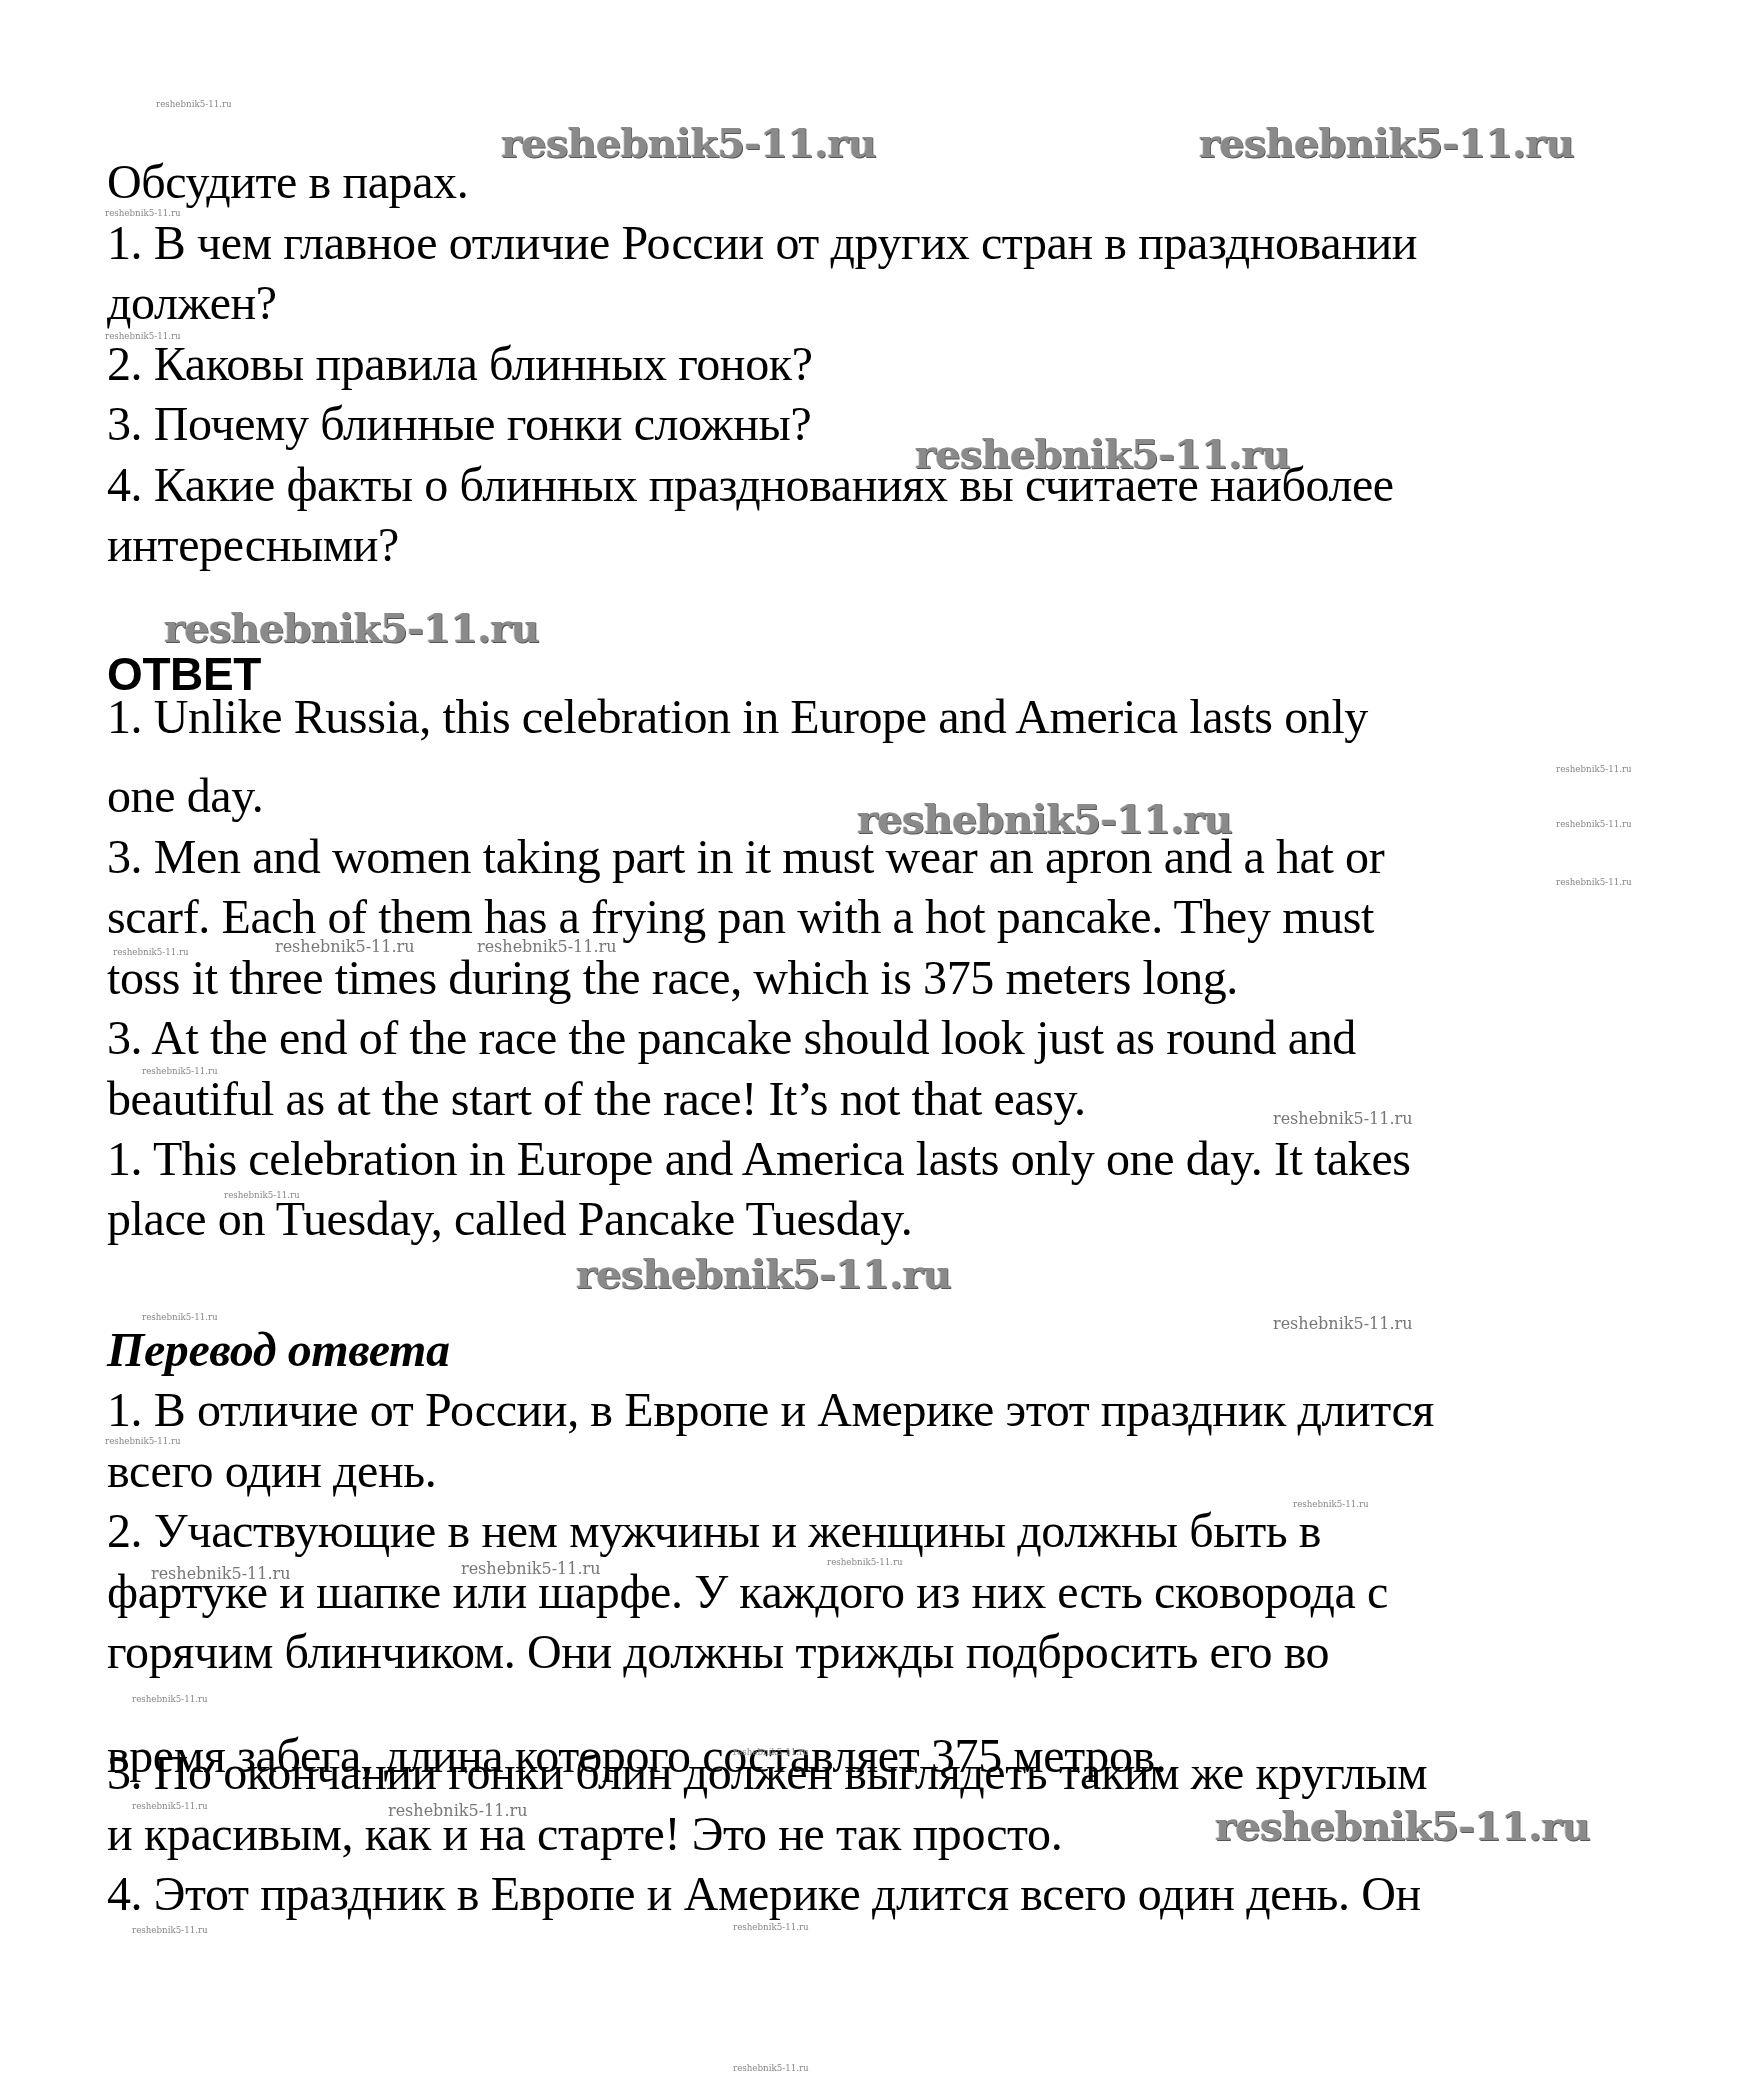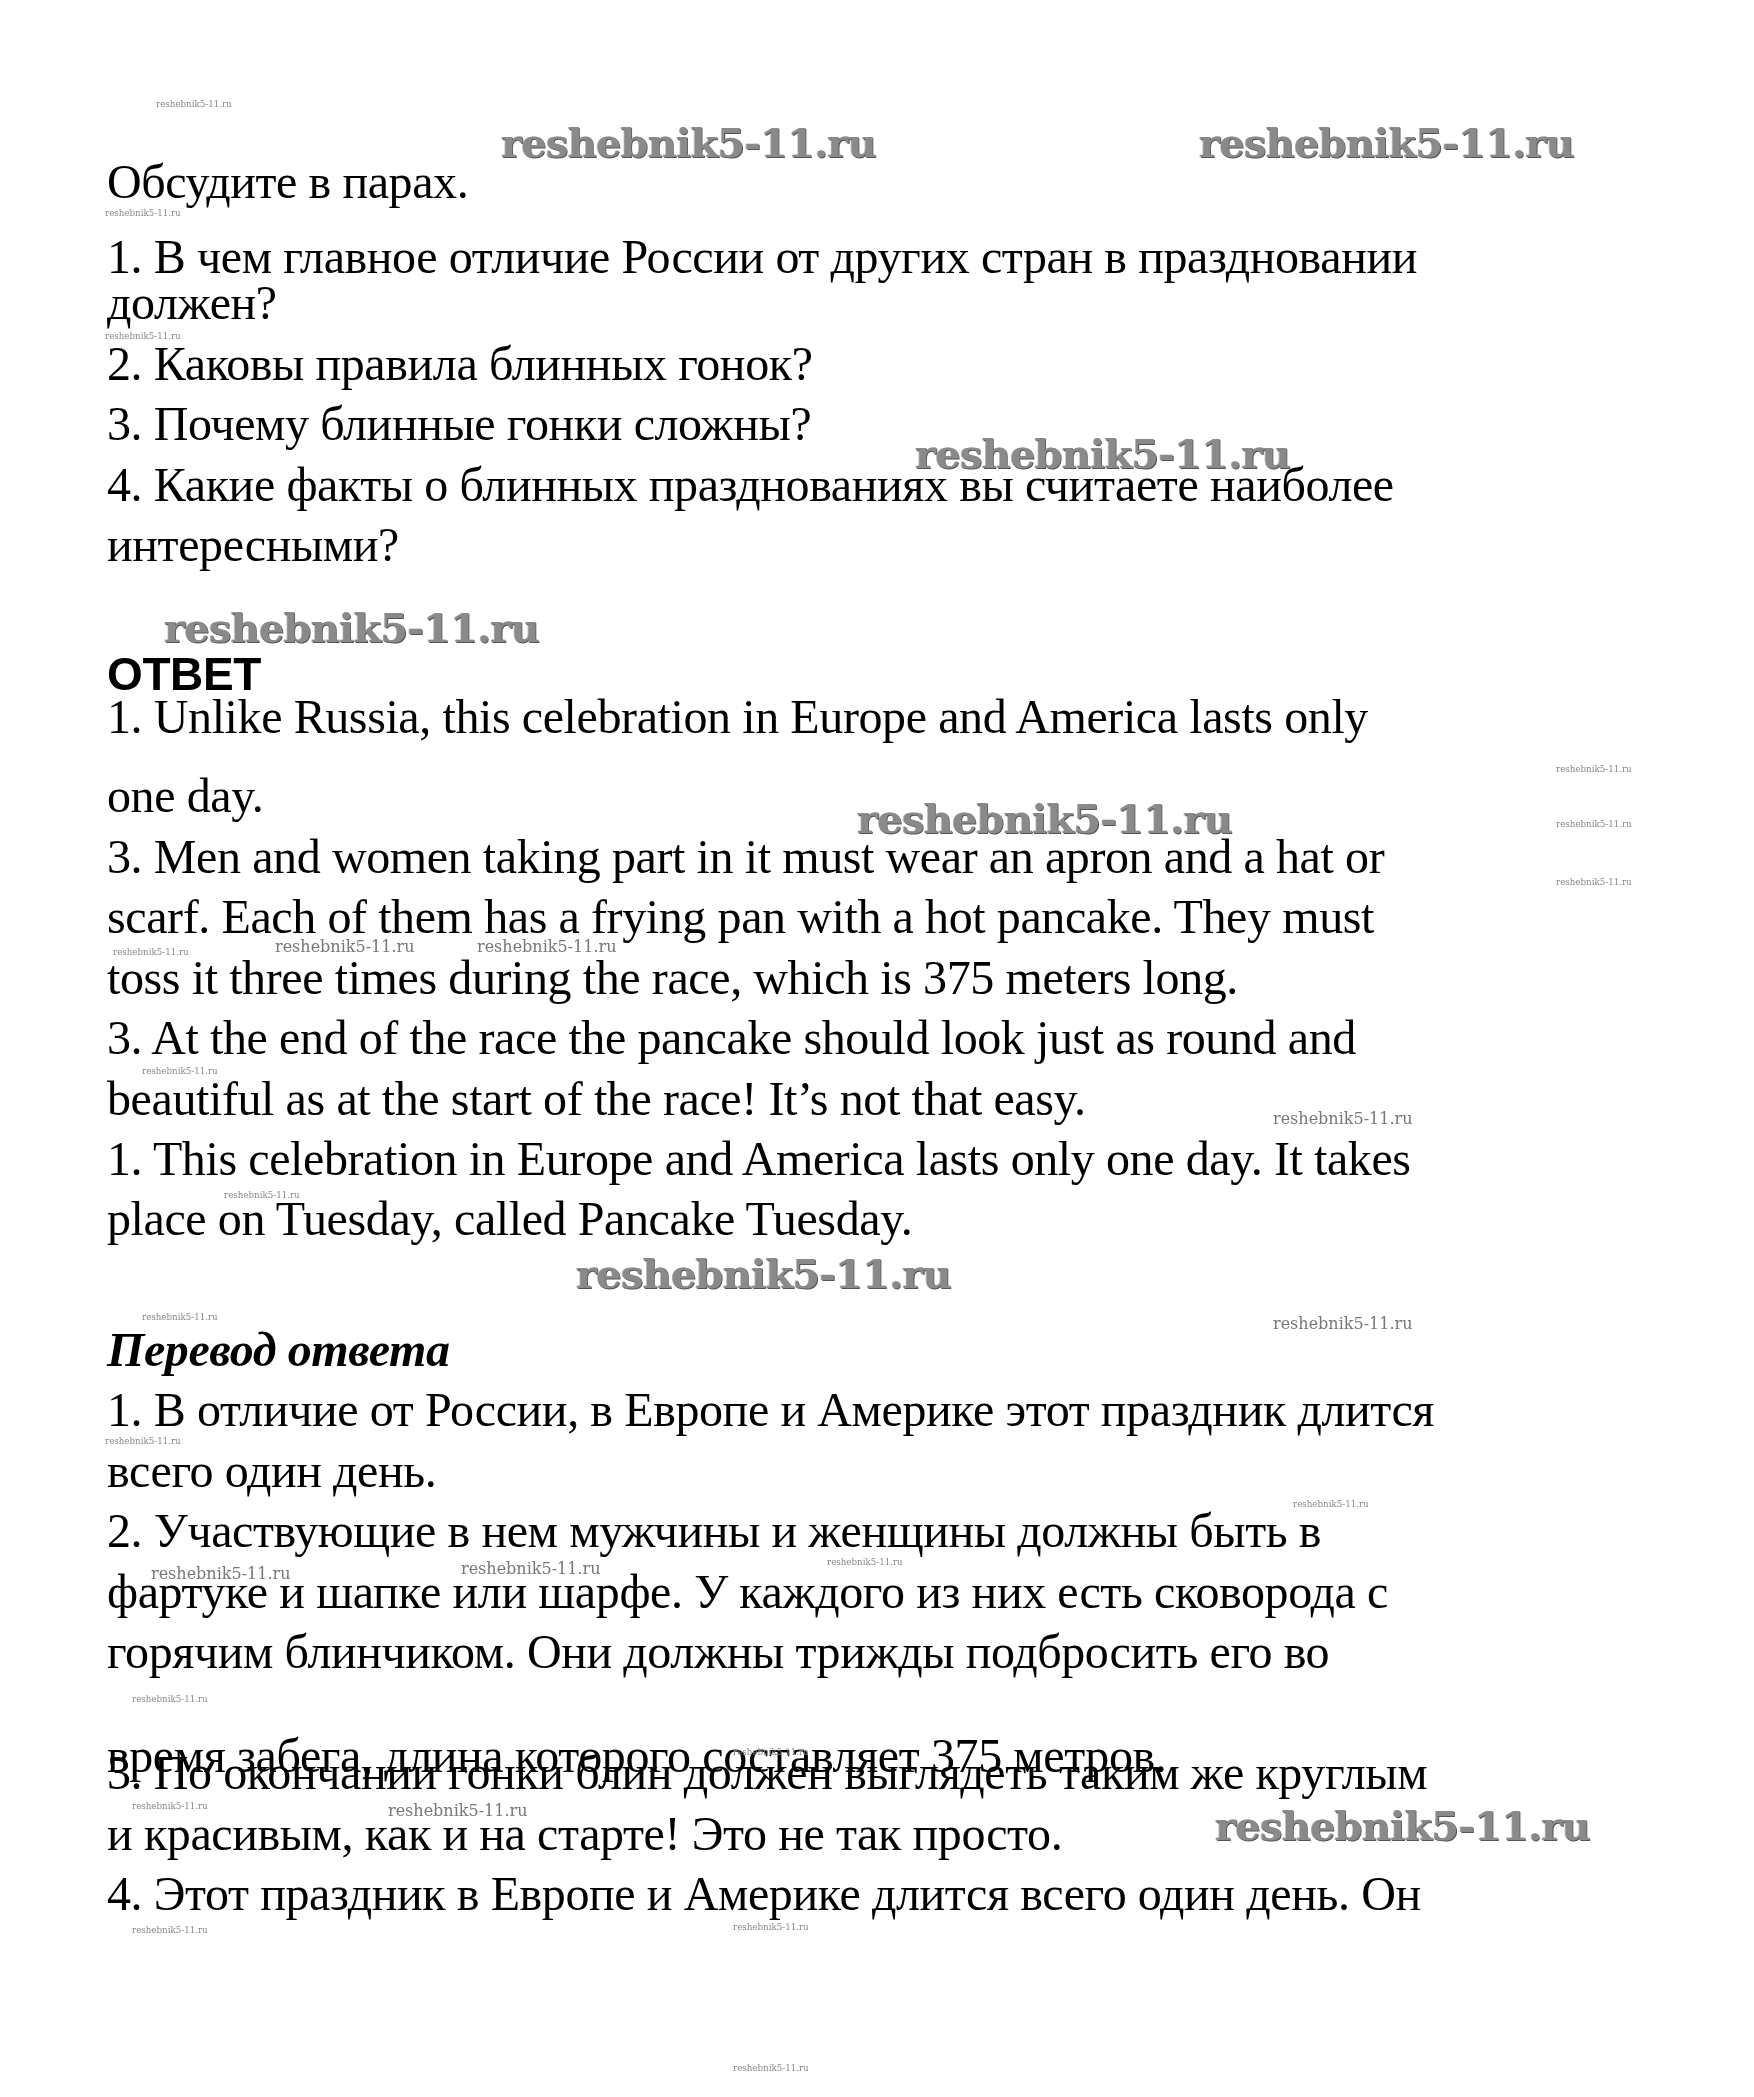--- a/index.html
+++ b/index.html
@@ -16,21 +16,21 @@
   .wm.big { font-size: 40px; letter-spacing: -0.8px; }
   .wm.small { font-size: 16px; font-weight: normal; color: #777; text-shadow: none; }
   .wm.tiny { font-size: 8.7px; font-weight: normal; color: #888; text-shadow: none; }
 </style>
 </head>
 <body>
 
 <div class="page">
 
   <div class="line" style="top:154px;">Обсудите в парах.</div>
-  <div class="line" style="top:215px;margin-top:14px;">1. В чем главное отличие России от других стран в праздновании</div>
+  <div class="line" style="top:215px;">1. В чем главное отличие России от других стран в праздновании</div>
   <div class="line" style="top:275px;">должен?</div>
   <div class="line" style="top:336px;">2. Каковы правила блинных гонок?</div>
   <div class="line" style="top:396px;">3. Почему блинные гонки сложны?</div>
   <div class="line" style="top:457px;">4. Какие факты о блинных празднованиях вы считаете наиболее</div>
   <div class="line" style="top:517px;">интересными?</div>
 
   <div class="line heading-b" style="top:646px;">ОТВЕТ</div>
   <div class="line" style="top:689px;">1. Unlike Russia, this celebration in Europe and America lasts only</div>
   <div class="line" style="top:768px;">one day.</div>
   <div class="line" style="top:829px;">3. Men and women taking part in it must wear an apron and a hat or</div>

